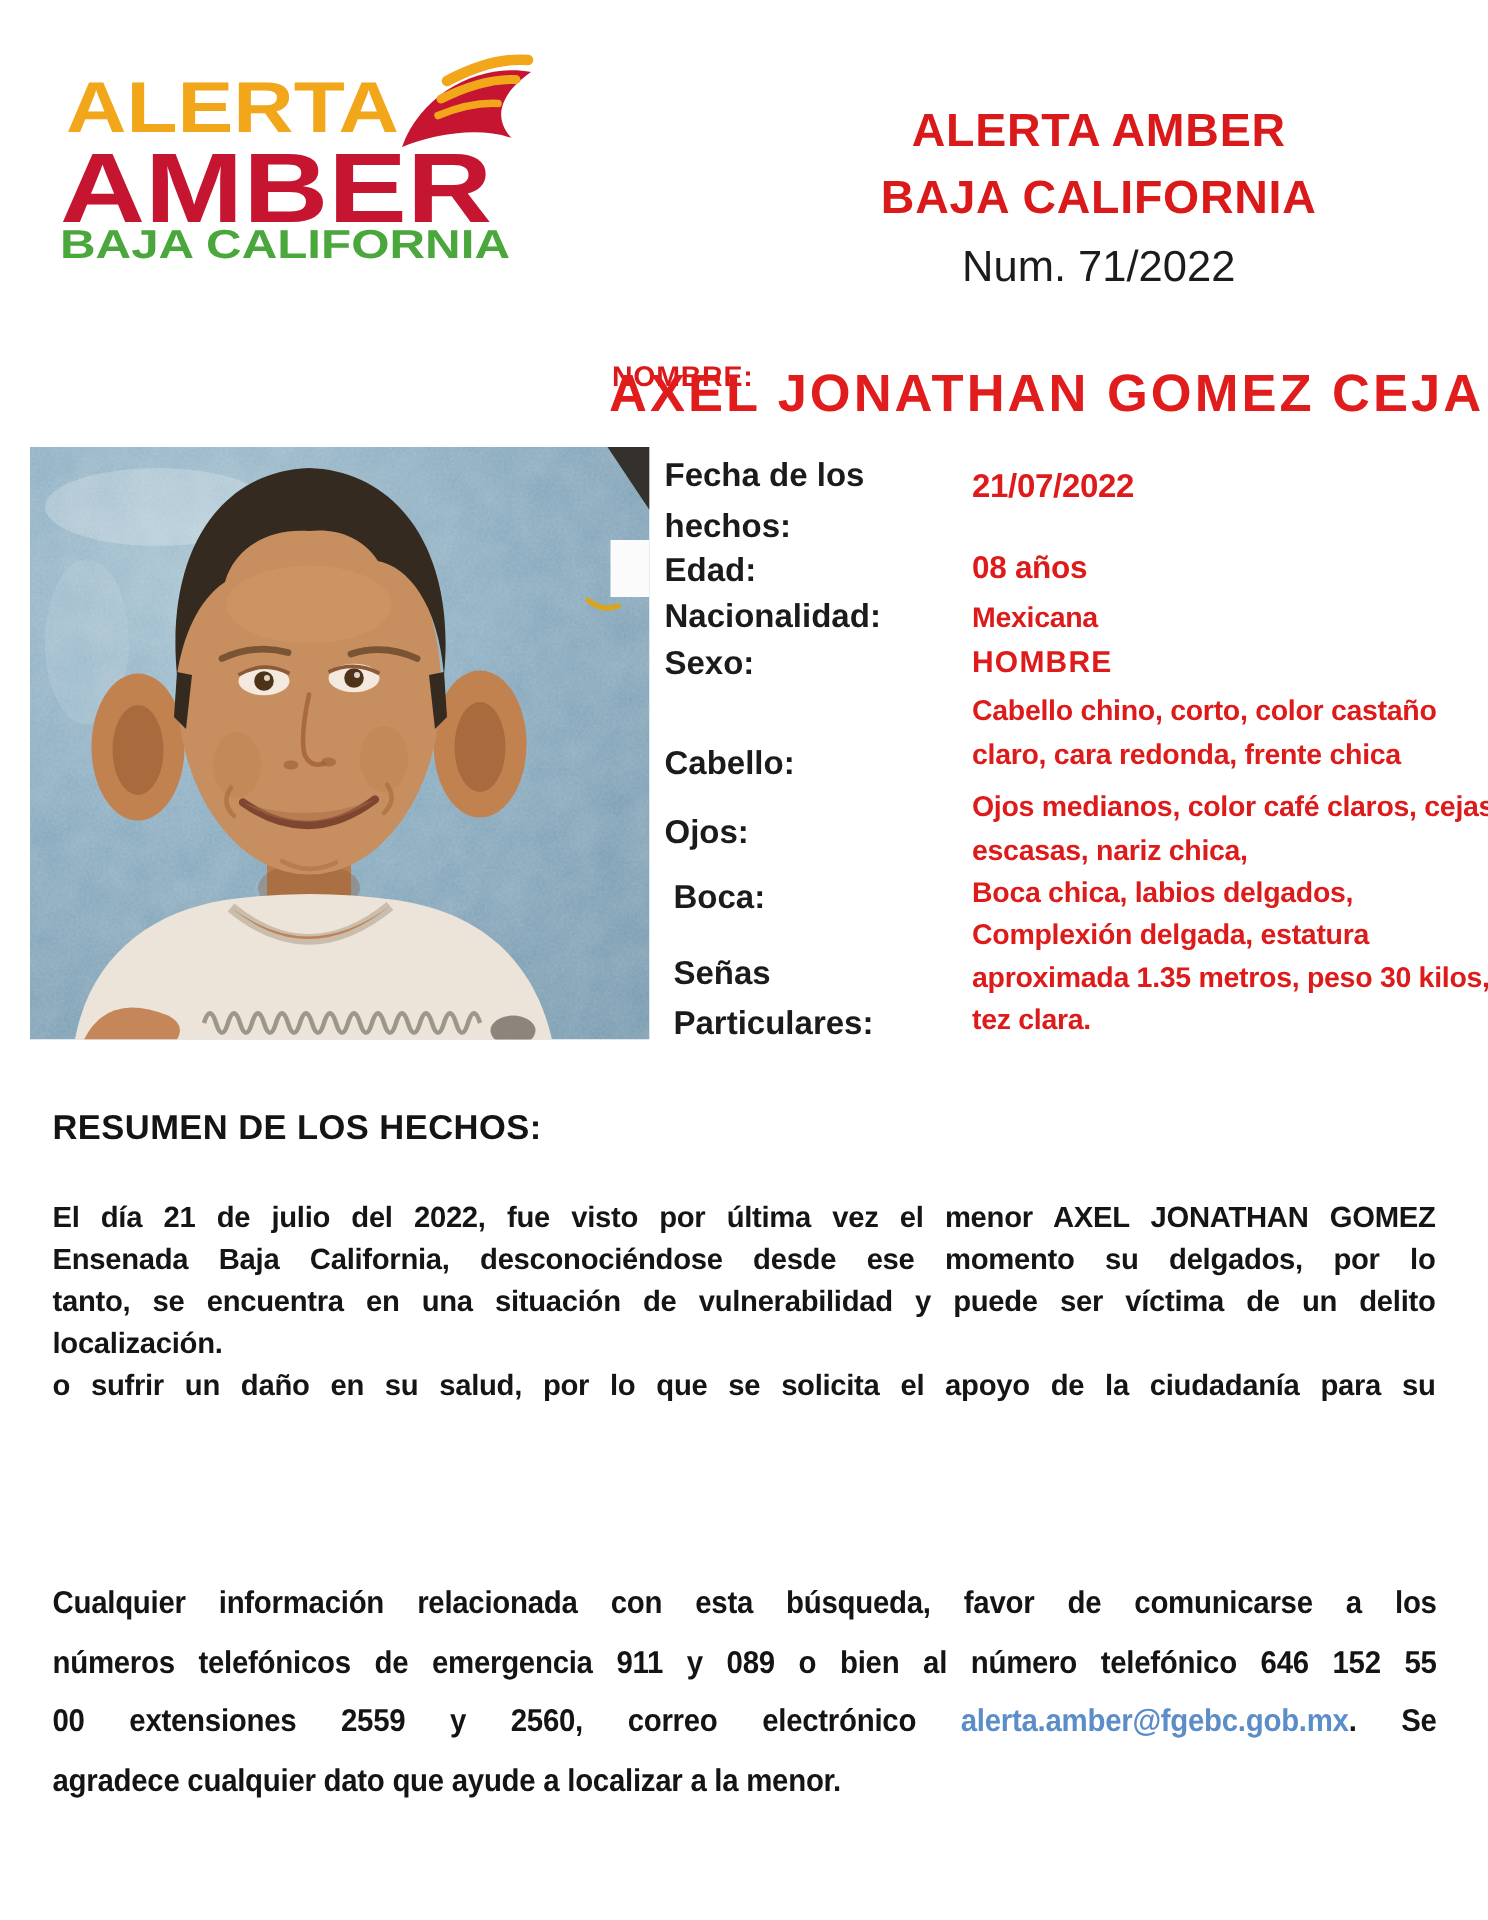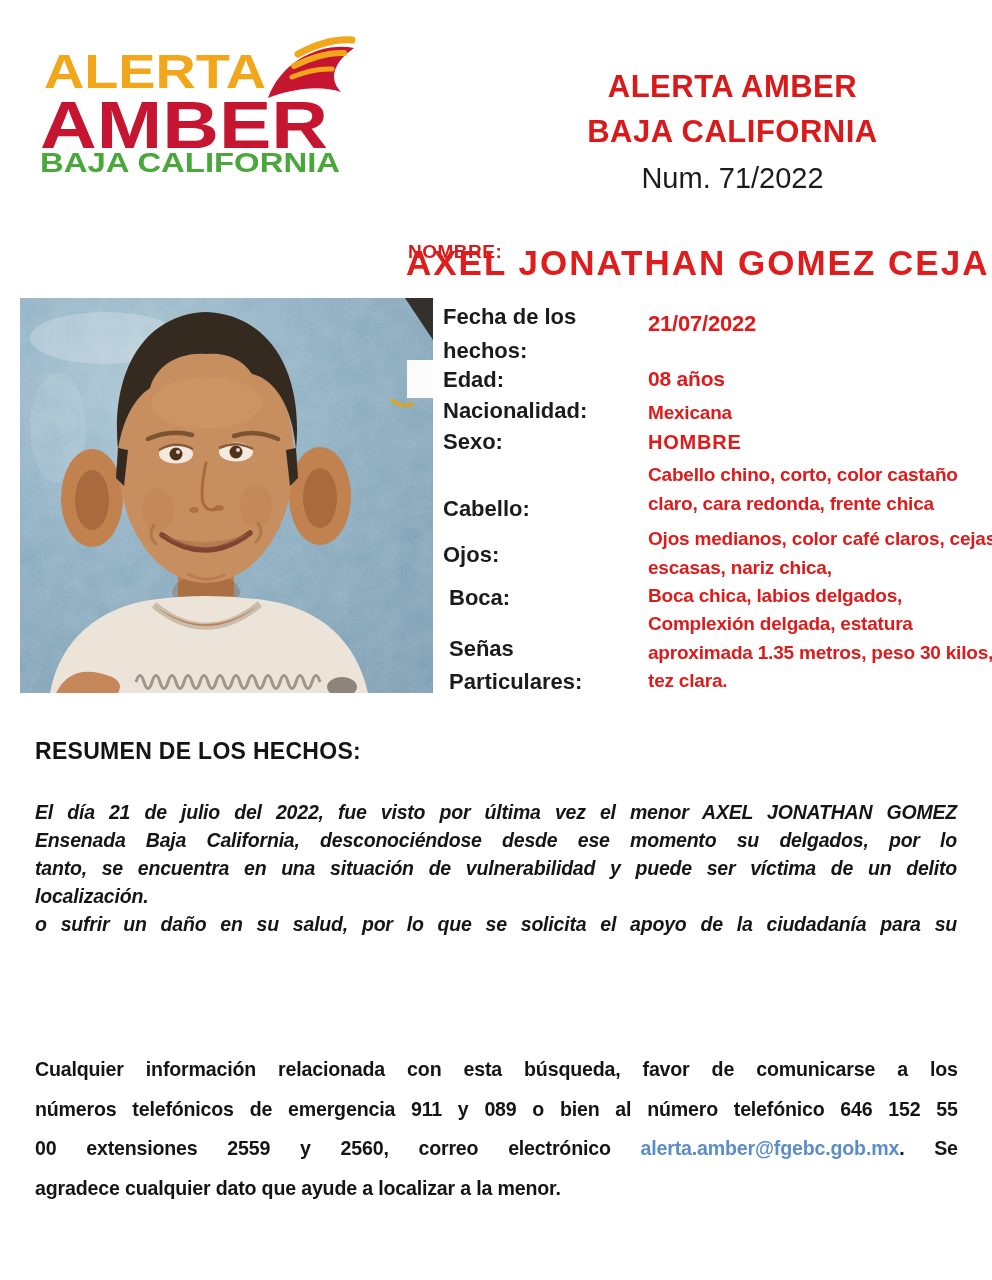--- a/index.html
+++ b/index.html
@@ -23,21 +23,21 @@
   .fvalue{position:absolute;left:648px;width:350px;font-weight:bold;color:#dd1b1b;font-size:19px;line-height:29px;letter-spacing:-0.2px;}
   .l0{top:300px;width:170px;} .l1{top:363px;} .l2{top:394px;} .l3{top:425px;}
   .l4{top:492px;} .l5{top:538px;} .l6{top:581px;left:449px;} .l7{top:632px;left:449px;width:170px;line-height:33px;}
   .v0{top:309px;font-size:22px;} .v1{top:364px;font-size:21px;} .v2{top:398px;font-size:19px;}
   .v3{top:428px;font-size:20px;letter-spacing:.8px;} .v4{top:460px;} .v5{top:524px;}
   .v6{top:581px;} .v7{top:610px;line-height:28.5px;}
   
   .sum-head{position:absolute;left:35px;top:738px;font-size:23px;font-weight:bold;color:#141414;letter-spacing:.3px;}
   .sum-body{position:absolute;left:35px;top:798px;width:922px;}
   .jline{font-size:19.5px;font-weight:bold;color:#151515;line-height:28px;letter-spacing:-0.2px;
-         text-align:justify;text-align-last:justify;font-style:italic;}
+         text-align:justify;text-align-last:justify;}
   .jline.last{text-align-last:left;}
   
   .contact{position:absolute;left:35px;top:1049px;width:988px;transform:scaleX(.934);transform-origin:left top;}
   .cline{font-size:21px;font-weight:bold;color:#141414;line-height:39.5px;letter-spacing:-0.2px;
          text-align:justify;text-align-last:justify;}
   .cline.last{text-align-last:left;}
   .email{color:#5b8dc9;text-decoration:none;font-weight:bold;}
 </style>
 </head>
 <body>

